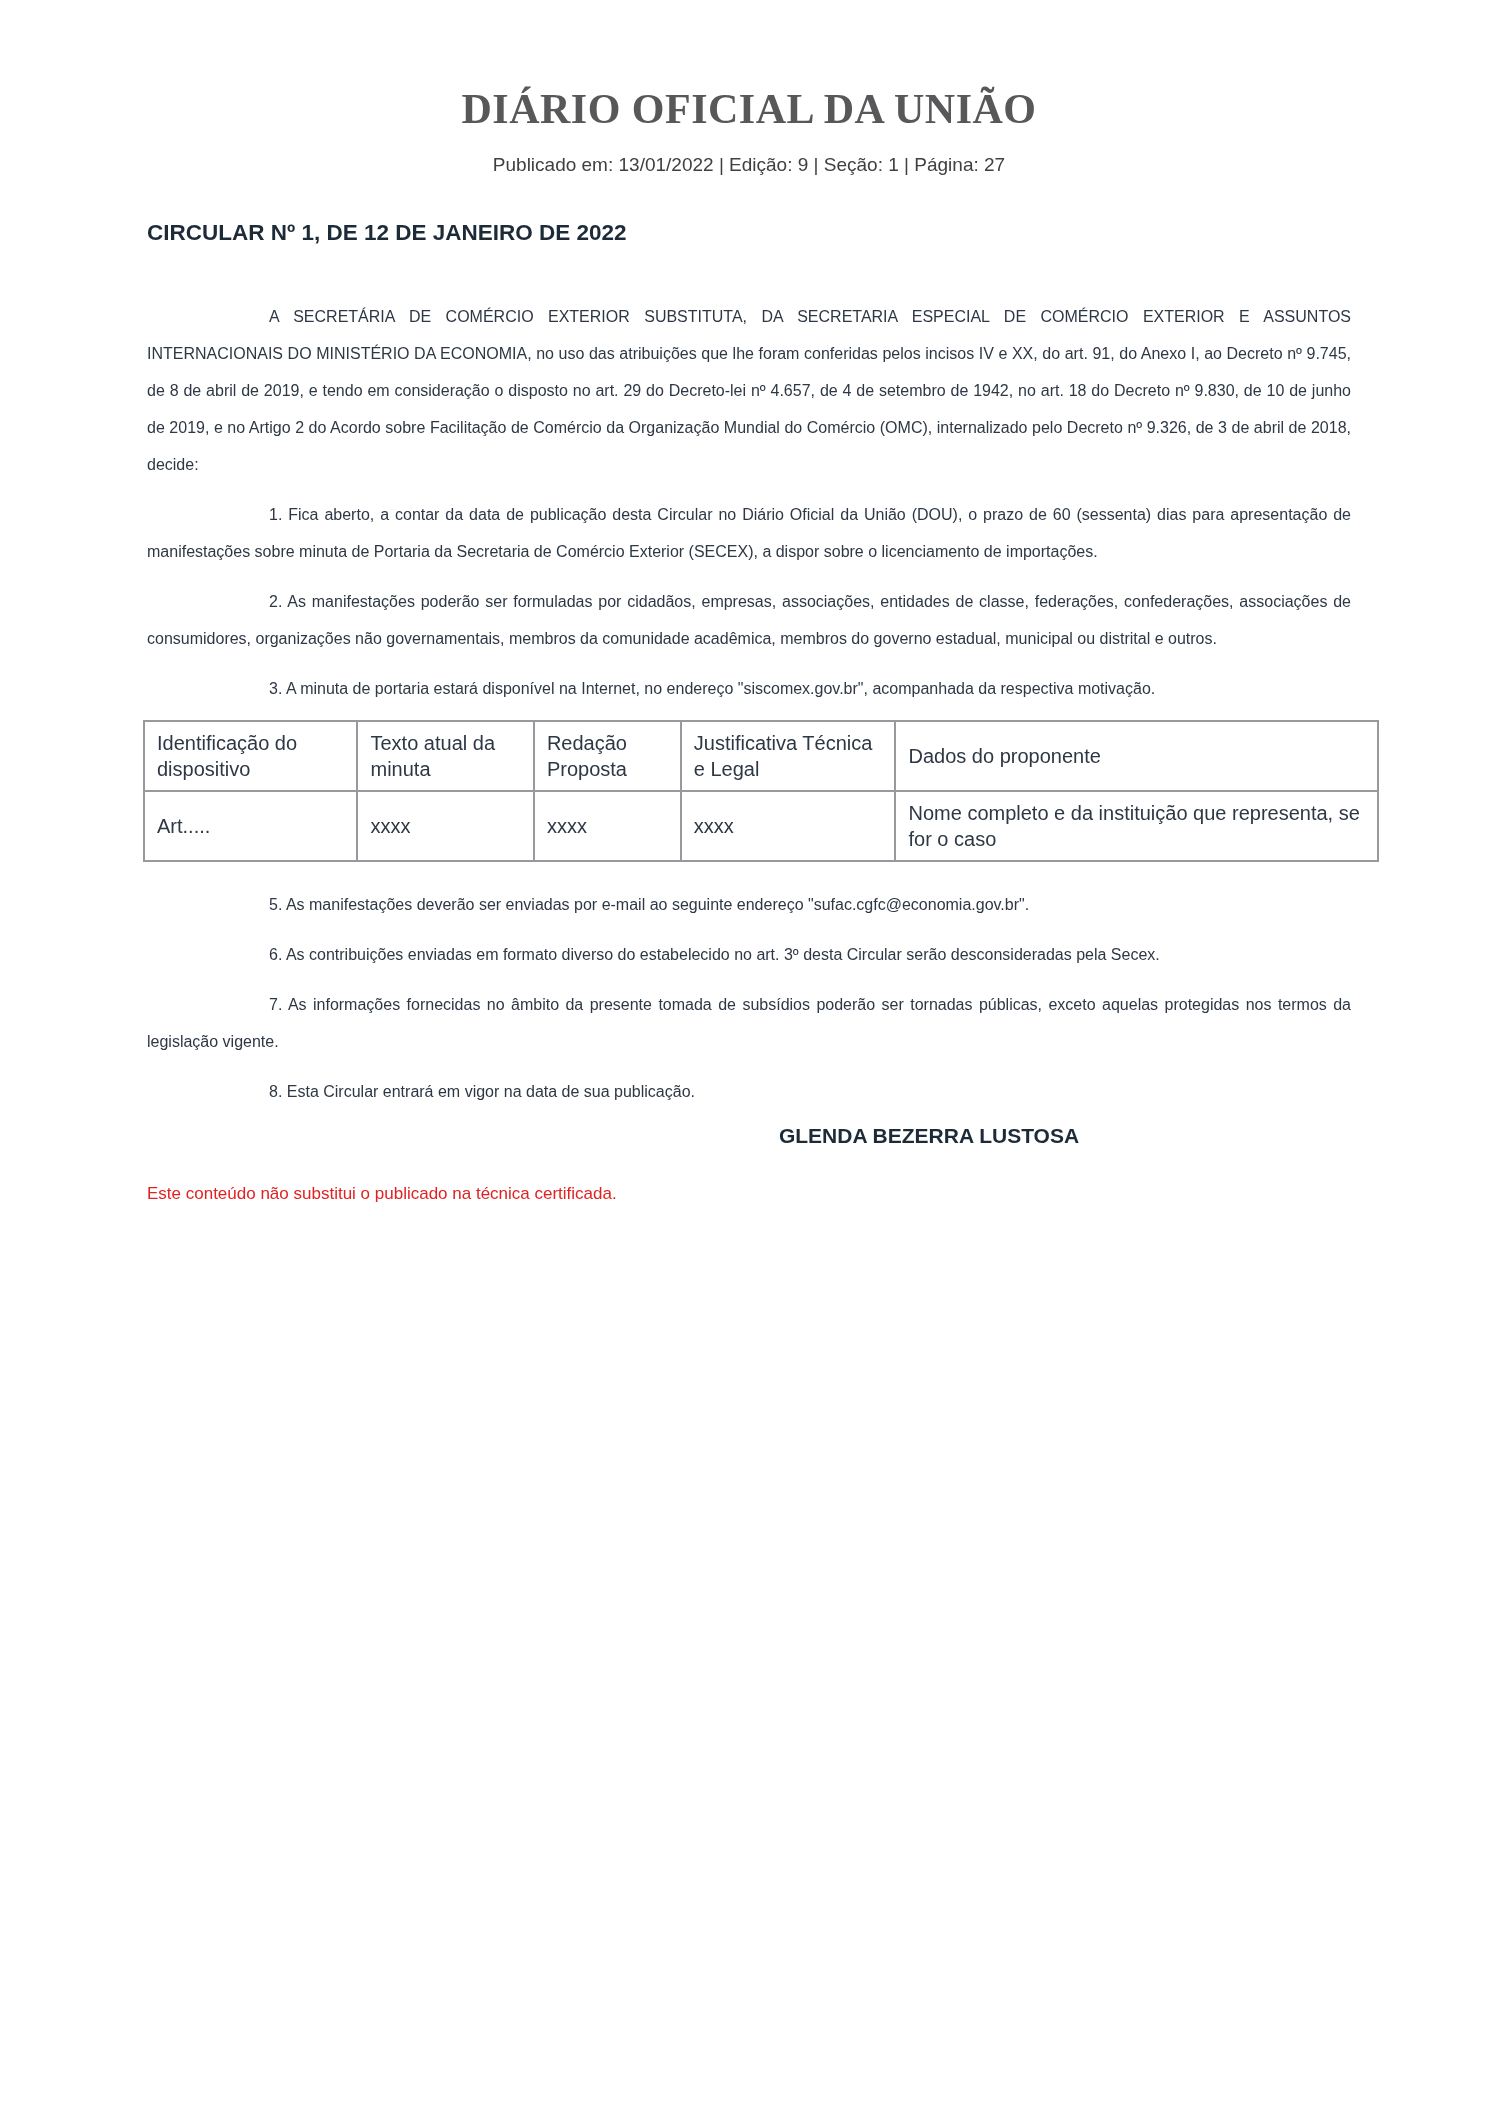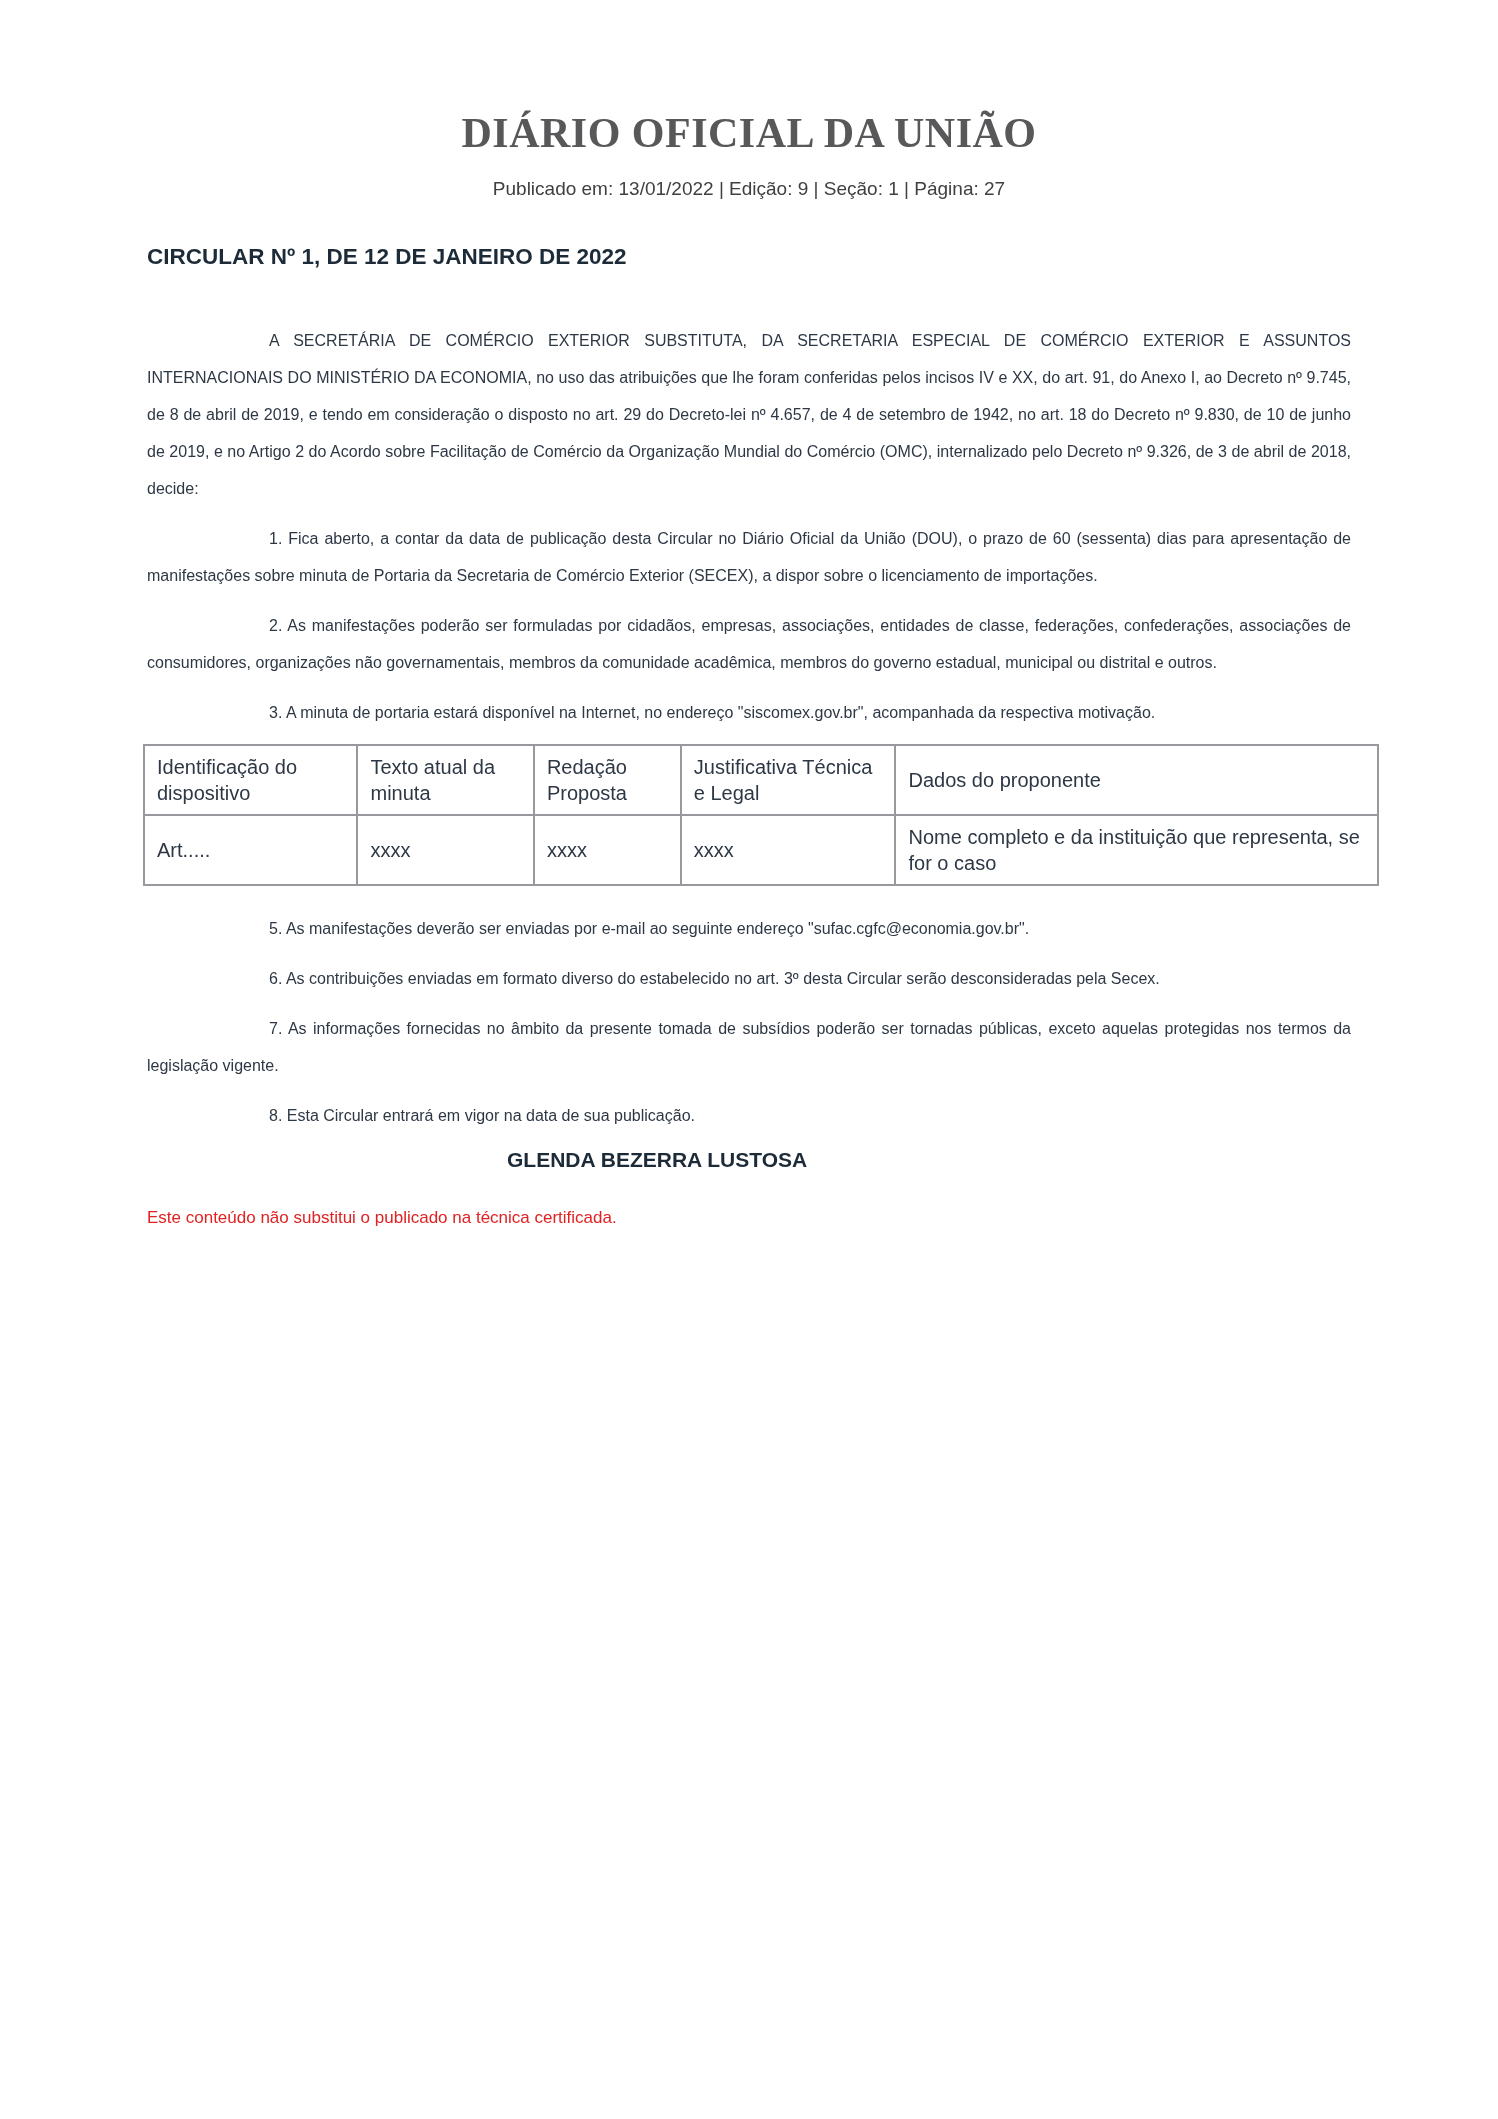--- a/index.html
+++ b/index.html
@@ -12,21 +12,21 @@
   body {
     width: 1498px;
     height: 2119px;
     font-family: "Liberation Sans", sans-serif;
     color: #2e3845;
     overflow: hidden;
   }
   .page {
     width: 1204px;
     margin: 0 auto;
-    padding-top: 110px;
+    padding-top: 86px;
   }
   
   .masthead { text-align: center; }
   .masthead-title {
     margin: 0;
     font-family: "Liberation Serif", "DejaVu Serif", serif;
     font-weight: bold;
     font-size: 42px;
     line-height: 46px;
     letter-spacing: 0.5px;
@@ -85,21 +85,21 @@
   }
   .col-1 { width: 17.3%; }
   .col-2 { width: 14.3%; }
   .col-3 { width: 11.9%; }
   .col-4 { width: 17.4%; }
   .col-5 { width: 39.1%; }
   
   .signature {
     margin: 2px 0 0 360px;
     width: 844px;
-    text-align: left;
+    text-align: center;
     font-size: 21px;
     line-height: 25px;
     font-weight: bold;
     color: #1d2b38;
   }
   
   .footer-note {
     margin: 36px 0 0 0;
     font-size: 17px;
     line-height: 20px;

